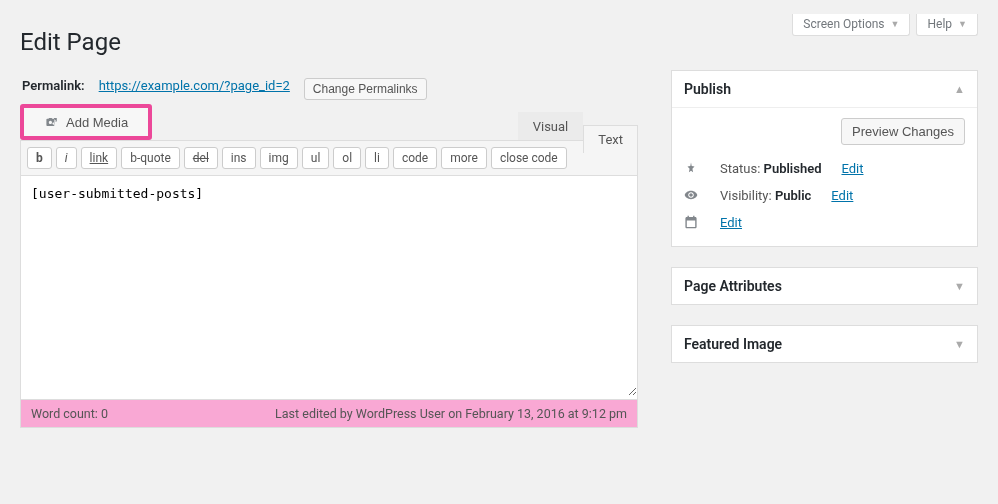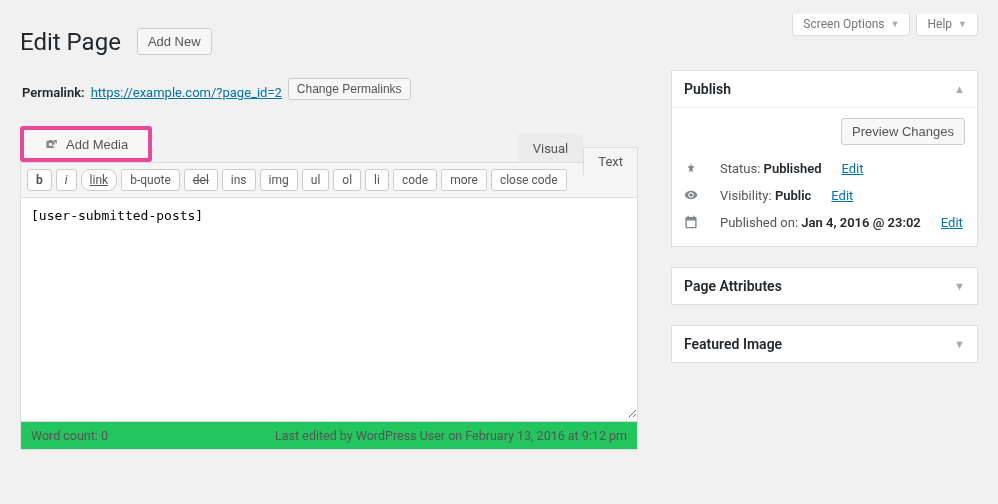--- a/index.html
+++ b/index.html
@@ -1,47 +1,47 @@
 <!DOCTYPE html>
 <html><head>
 <meta charset="utf-8">
 <style>
 * { box-sizing: border-box; margin: 0; padding: 0; }
 body { font-family: -apple-system, BlinkMacSystemFont, "Segoe UI", Roboto, sans-serif; background: #f1f1f1; color: #23282d; font-size: 13px; }
 .wrap { padding: 10px 20px 0 20px; }
 .top-tabs { position: absolute; top: 14px; right: 20px; display: flex; gap: 6px; }
 .screen-tab { background: #fff; border: 1px solid #ddd; border-top: none; border-radius: 0 0 3px 3px; padding: 3px 10px 4px; font-size: 12px; color: #72777c; cursor: pointer; display: flex; align-items: center; gap: 6px; }
 .screen-tab .tri { font-size: 9px; color: #aaa; }
-.header { display: flex; align-items: flex-start; gap: 16px; margin-top: 18px; margin-bottom: 14px; }
+.header { display: flex; align-items: flex-end; gap: 22px; margin-top: 18px; margin-bottom: 14px; }
 .header h1 { font-size: 24px; font-weight: 400; color: #23282d; }
 .btn { background: #f7f7f7; border: 1px solid #ccc; color: #555; padding: 5px 10px; border-radius: 3px; cursor: pointer; font-size: 13px; }
 .btn-small { padding: 3px 8px; font-size: 12px; }
 .btn-primary { background: #0085ba; border-color: #0073aa #006799 #006799; color: #fff; box-shadow: 0 1px 0 #006799; text-shadow: 0 -1px 1px #006799; font-weight: 400; padding: 6px 14px; }
 .layout { display: flex; gap: 20px; align-items: flex-start; }
 .main { flex: 1; min-width: 0; }
 .side { width: 320px; padding-left: 13px; }
 .title-input { width: 100%; font-size: 20px; padding: 8px 12px; border: 1px solid #ddd; background: #fff; color: #32373c; }
-.permalink { margin: 8px 0 26px 2px; font-size: 13px; display: flex; align-items: flex-end; gap: 6px; flex-wrap: wrap; }
+.permalink { margin: 8px 0 4px 2px; font-size: 13px; display: flex; align-items: flex-start; gap: 14px; flex-wrap: wrap; }
 .permalink strong { font-weight: 600; }
 .permalink a { color: #0073aa; text-decoration: underline; }
 .media-row { display: flex; justify-content: space-between; align-items: flex-end; margin-bottom: 0; }
 .add-media { background: #f7f7f7; border: 4px solid #ec4899; padding: 6px 20px; border-radius: 3px; cursor: pointer; display: flex; align-items: center; gap: 6px; font-size: 13px; color: #555; }
 .tabs { display: flex; }
 .tab { border: 1px solid #ddd; border-bottom: none; padding: 6px 14px; font-size: 13px; color: #555; cursor: pointer; background: #f7f7f7; }
 .tab.inactive { background: #ebebeb; border-color: #ebebeb; }
 .tab.active { background: #f5f5f5; border-color: #ddd; position: relative; top: 13px; }
 .editor-box { border: 1px solid #ddd; background: #fff; }
 .quicktags { background: #f5f5f5; border-bottom: 1px solid #ddd; padding: 6px; display: flex; gap: 4px; flex-wrap: wrap; }
 .qt-btn { background: #fff; border: 1px solid #ccc; padding: 3px 8px; border-radius: 3px; font-size: 12px; cursor: pointer; color: #555; font-family: inherit; }
 .qt-btn.b { font-weight: bold; }
 .qt-btn.i { font-style: italic; }
-.qt-btn.u { text-decoration: underline; border-radius: 9px; }
+.qt-btn.u { text-decoration: underline; }
 .qt-btn.s { text-decoration: line-through; }
 .content-area { width: 100%; border: none; padding: 10px; font-family: Consolas, Monaco, monospace; font-size: 13px; min-height: 220px; resize: vertical; outline: none; }
-.editor-status { background: #22c55e; border: 1px solid #ddd; border-top: none; padding: 6px 10px; display: flex; justify-content: space-between; font-size: 12.5px; color: #555; }
+.editor-status { background: #f9a8d4; border: 1px solid #ddd; border-top: none; padding: 6px 10px; display: flex; justify-content: space-between; font-size: 12.5px; color: #555; }
 .postbox { background: #fff; border: 1px solid #ddd; margin-bottom: 20px; }
 .postbox-header { border-bottom: 1px solid #eee; padding: 10px 12px; display: flex; justify-content: space-between; align-items: center; cursor: pointer; }
 .postbox-header h2 { font-size: 14px; font-weight: 600; }
 .postbox-header .tri { color: #aaa; font-size: 11px; }
 .postbox.closed .postbox-header { border-bottom: none; }
 .postbox-body { padding: 10px 12px; }
 .preview-row { text-align: right; margin-bottom: 10px; }
 .pub-line { display: flex; gap: 20px; padding: 6px 0; font-size: 13px; color: #555; }
 .pub-line .ico { width: 16px; color: #82878c; display: inline-flex; }
 .pub-line a { color: #0073aa; text-decoration: underline; }
@@ -60,21 +60,20 @@
         <span class="tri">▼</span>
       </div>
     <div class="screen-tab">
         <span>Help</span>
         <span class="tri">▼</span>
       </div>
   </div>
 
   <div class="header">
     <h1>Edit Page</h1>
-    <button class="btn">Add New</button>
   </div>
 
   <div class="layout">
     <div class="main">
       <div class="permalink">
         <strong>Permalink:</strong>
         <a href="#">https://example.com/?page_id=2</a>
         <button class="btn btn-small">Change Permalinks</button>
       </div>
 
@@ -144,21 +143,20 @@
               </span>
             <span><span>Visibility:</span> <b>Public</b></span>
             <a href="#">Edit</a>
           </div>
           <div class="pub-line">
             <span class="ico">
                 <svg width="14" height="14" viewBox="0 0 20 20" fill="#82878c">
                   <path d="M16 3h-1V1h-2v2H7V1H5v2H4c-1.1 0-2 .9-2 2v12c0 1.1.9 2 2 2h12c1.1 0 2-.9 2-2V5c0-1.1-.9-2-2-2zm0 14H4V8h12v9z"></path>
                 </svg>
               </span>
-            <span><span>Published on:</span> <b>Jan 4, 2016 @ 23:02</b></span>
             <a href="#">Edit</a>
           </div>
         </div>
       </div>
 
       <div class="postbox closed">
         <div class="postbox-header">
           <h2>Page Attributes</h2>
           <span class="tri">▼</span>
         </div>

